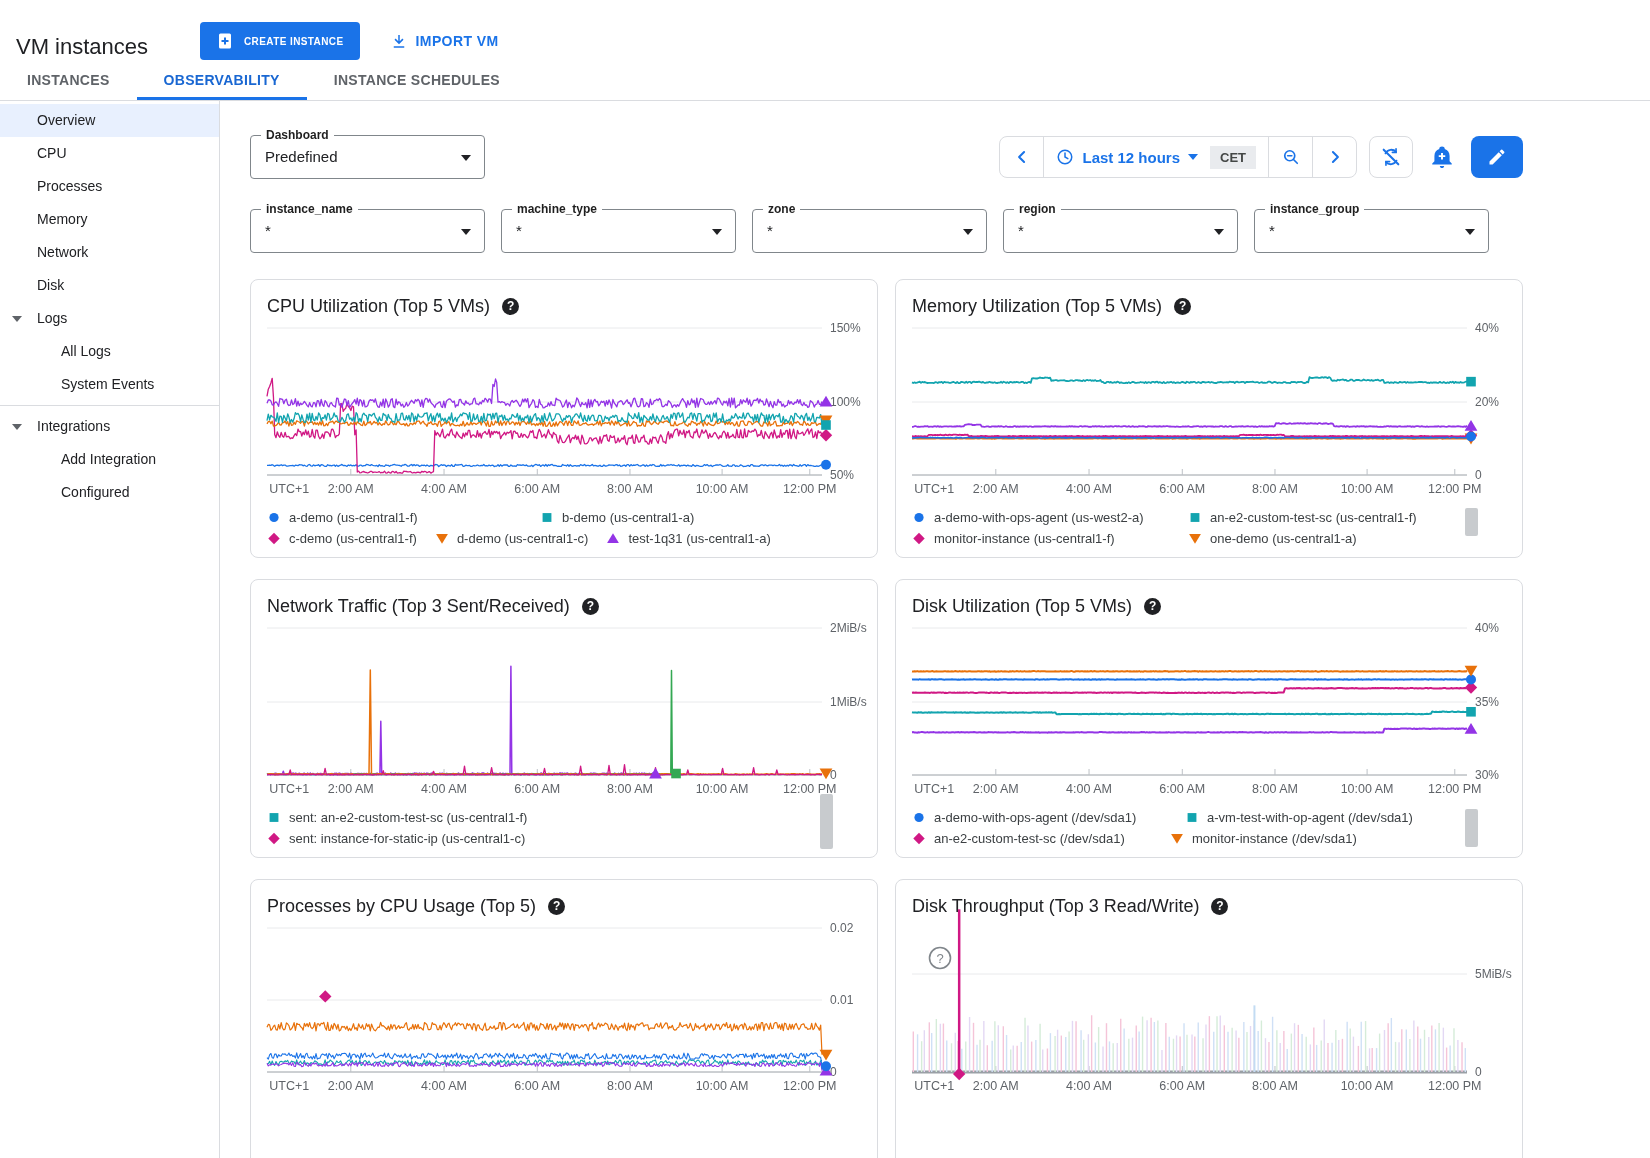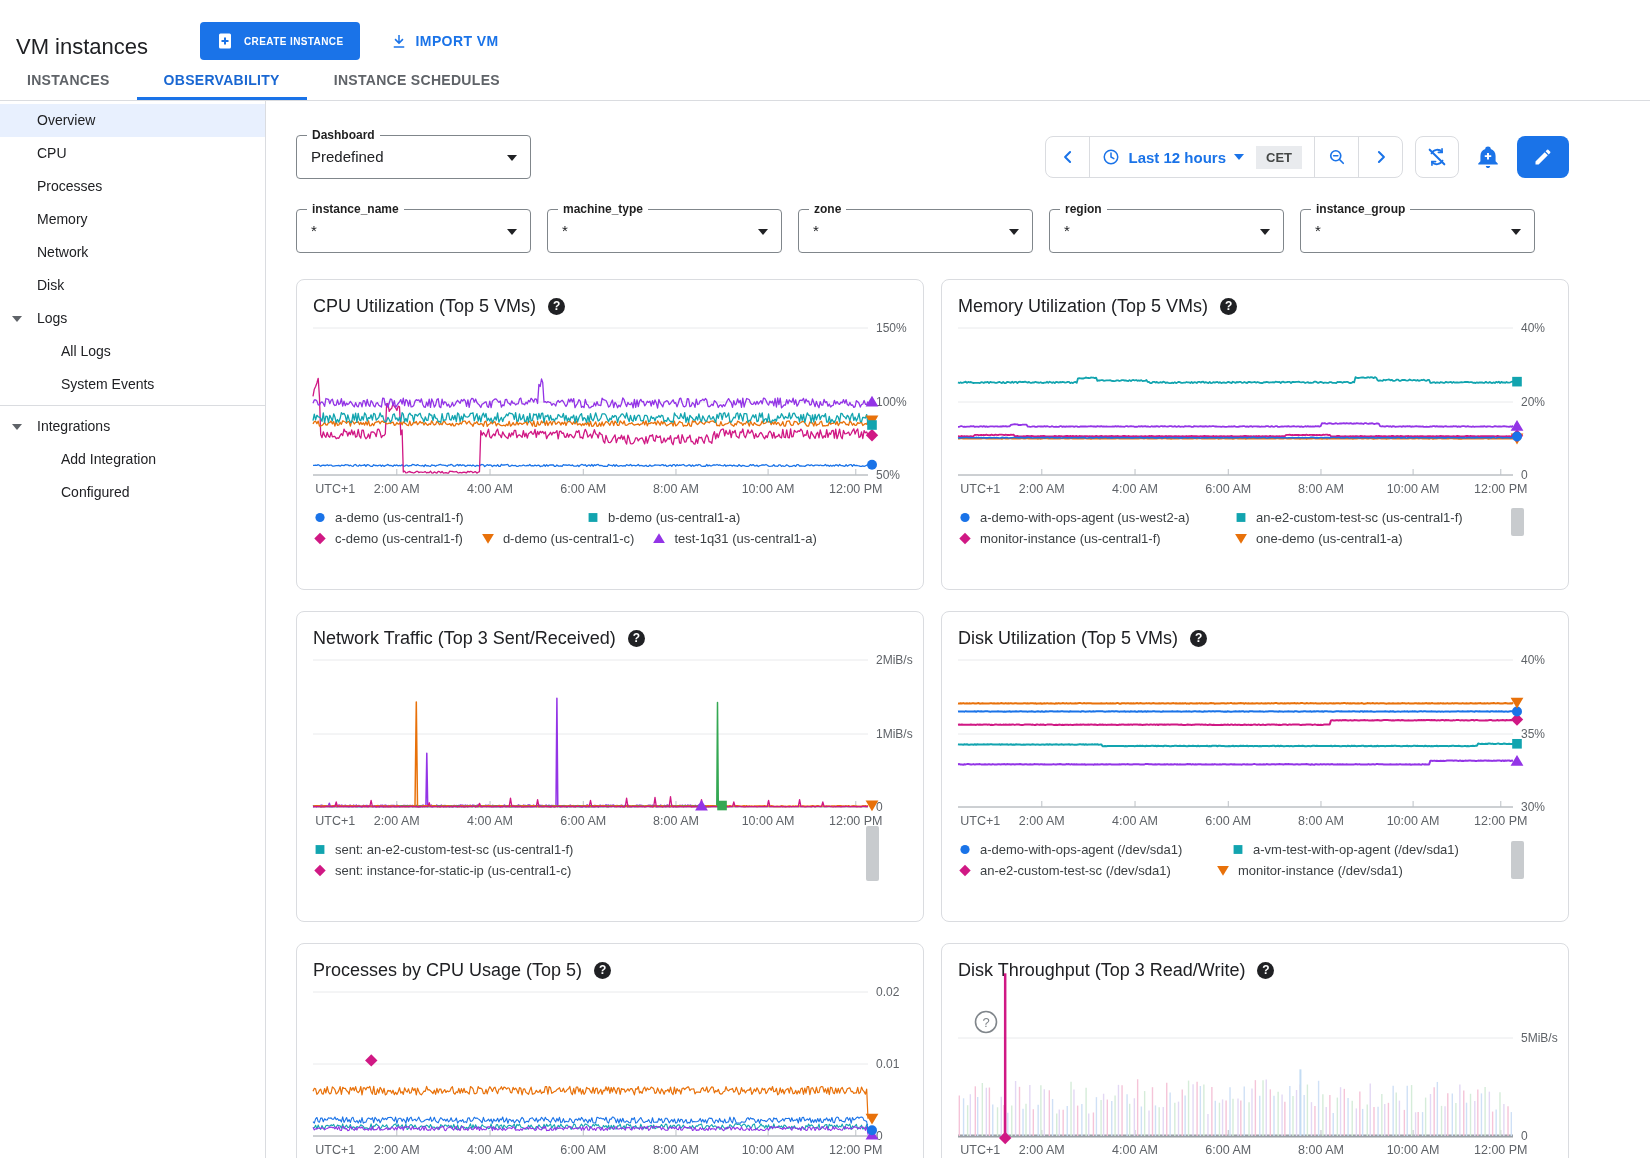--- a/index.html
+++ b/index.html
@@ -17,21 +17,21 @@
     gap:8px; cursor:pointer; font-family:inherit;}
 
   
   .tabs{ display:flex; height:41px; border-bottom:1px solid #dadce0; }
   .tab{ padding:0 27px; display:flex; align-items:center; font-size:14px; font-weight:bold;
     letter-spacing:.3px; color:#5f6368; cursor:pointer; }
   .tab.active{ color:#1967d2; box-shadow:inset 0 -3px 0 #1a73e8; }
 
   
   .body-row{ display:flex; height:1057px; }
-  aside{ width:266px; flex:none; border-right:1px solid #dadce0; padding-top:3px; }
+  aside{ width:220px; flex:none; border-right:1px solid #dadce0; padding-top:3px; }
   .side-item{ height:33px; line-height:33px; padding-left:37px; font-size:14px; color:#202124;
     position:relative; cursor:pointer; white-space:nowrap; }
   .side-item.indent{ padding-left:61px; }
   .side-item.selected{ background:#e8f0fe; }
   .side-arrow{ position:absolute; left:12px; top:14px; width:0; height:0;
     border-left:5px solid transparent; border-right:5px solid transparent;
     border-top:6px solid #5f6368; }
   .side-divider{ border-top:1px solid #dadce0; margin:4px 0; height:0; }
 
   main{ flex:1; padding-left:30px; position:relative; }
@@ -64,21 +64,21 @@
   .bell-btn{ margin-left:16px; border:none; background:none; cursor:pointer; display:flex; }
   .edit-btn{ width:52px; height:42px; background:#1a73e8; border:none; border-radius:8px;
     margin-left:16px; display:flex; align-items:center; justify-content:center; cursor:pointer; }
 
   
   .filters{ display:flex; gap:16px; margin-top:28px; width:1273px; }
 
   
   .charts{ display:grid; grid-template-columns:628px 628px; column-gap:17px; row-gap:21px;
     margin-top:26px; width:1273px; }
-  .card{ border:1px solid #dadce0; border-radius:8px; background:#fff; height:311px;
+  .card{ border:1px solid #dadce0; border-radius:8px; background:#fff; height:279px;
     padding:14px 16px 0; position:relative; }
   .card.tall{ height:300px; }
   .card-title-row{ display:flex; align-items:center; gap:12px; height:24px; }
   .card-title{ font-size:18px; color:#202124; font-weight:normal; white-space:nowrap; }
   .help-dot{ width:17px; height:17px; border-radius:50%; background:#202124; color:#fff;
     display:inline-flex; align-items:center; justify-content:center; flex:none; cursor:pointer; }
   .help-dot::after{ content:"?"; font-size:12px; font-weight:bold; line-height:1; }
   svg.plot{ display:block; overflow:visible; }
   .legend{ margin-top:4px; position:relative; }
   .legend-row{ display:flex; align-items:center; height:21px; column-gap:18px; }

